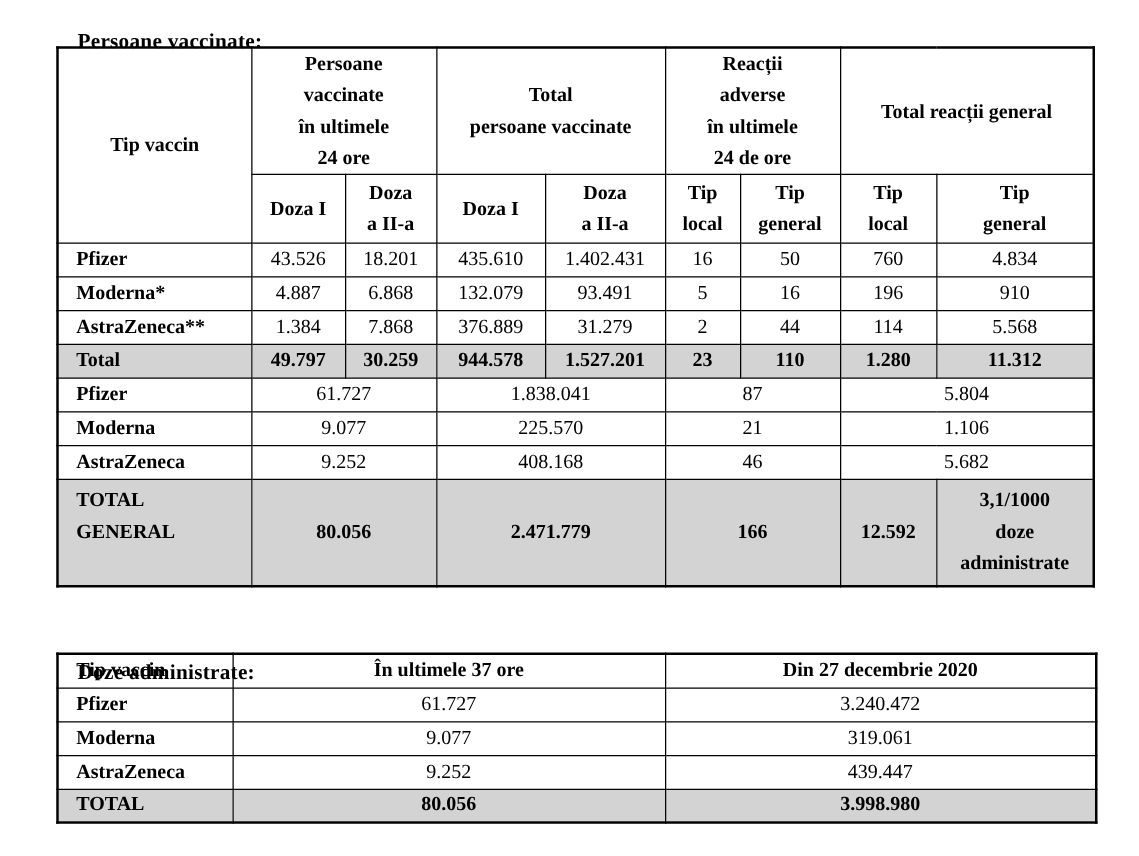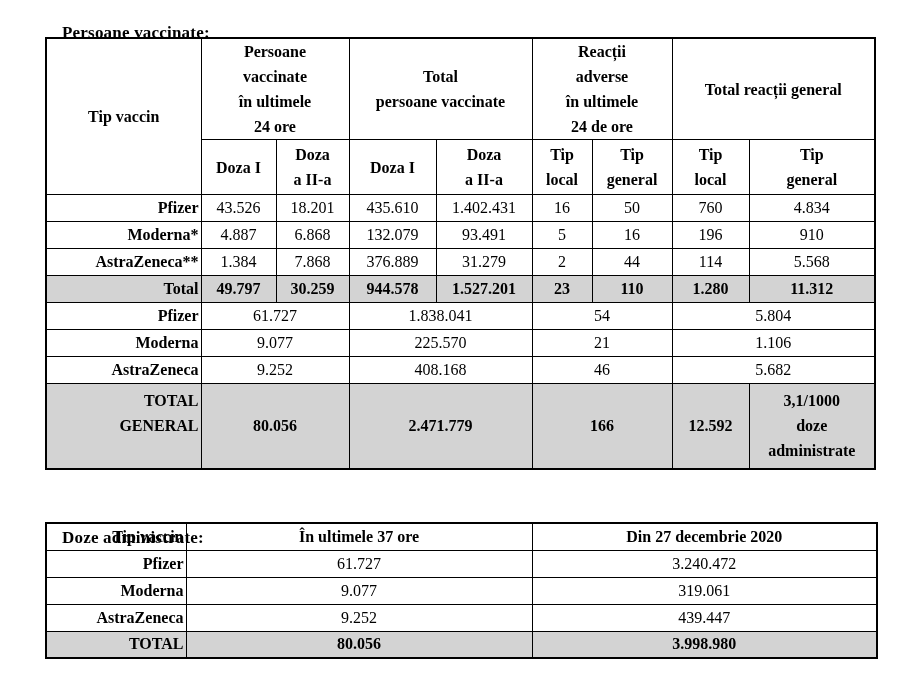--- a/index.html
+++ b/index.html
@@ -32,21 +32,21 @@
     border:1px solid #000;
     text-align:center;
     vertical-align:middle;
     font-size:16px;
     padding:0 2px;
     overflow:hidden;
   }
 
   .hdr { font-weight:700; line-height:25px; }
   .pre { white-space:pre-line; }
-  .lbl { text-align:right; font-weight:700; padding-left:6px; }
+  .lbl { text-align:left; font-weight:700; padding-left:14px; }
 
   tr.total td { background:var(--total-bg, #d3d3d3); font-weight:700; }
 
   #t1 tr.ghead { height:101px; }
   #t1 tr.shead { height:55px;font-family:Liberation Serif, serif; }
   #t1 tr.d     { height:27px; }
   #t1 tr.tg    { height:85px; }
   #t2 tr       { height:27px; }
 
   .tgl { vertical-align:top; padding-top:4px; line-height:25px; }
@@ -145,21 +145,21 @@
         <td>23</td>
         <td>110</td>
         <td>1.280</td>
         <td>11.312</td>
       </tr>
 
       <tr class="d">
         <td class="lbl">Pfizer</td>
         <td colspan="2">61.727</td>
         <td colspan="2">1.838.041</td>
-        <td colspan="2">54</td>
+        <td colspan="2">87</td>
         <td colspan="2">5.804</td>
       </tr>
       <tr class="d">
         <td class="lbl">Moderna</td>
         <td colspan="2">9.077</td>
         <td colspan="2">225.570</td>
         <td colspan="2">21</td>
         <td colspan="2">1.106</td>
       </tr>
       <tr class="d">

